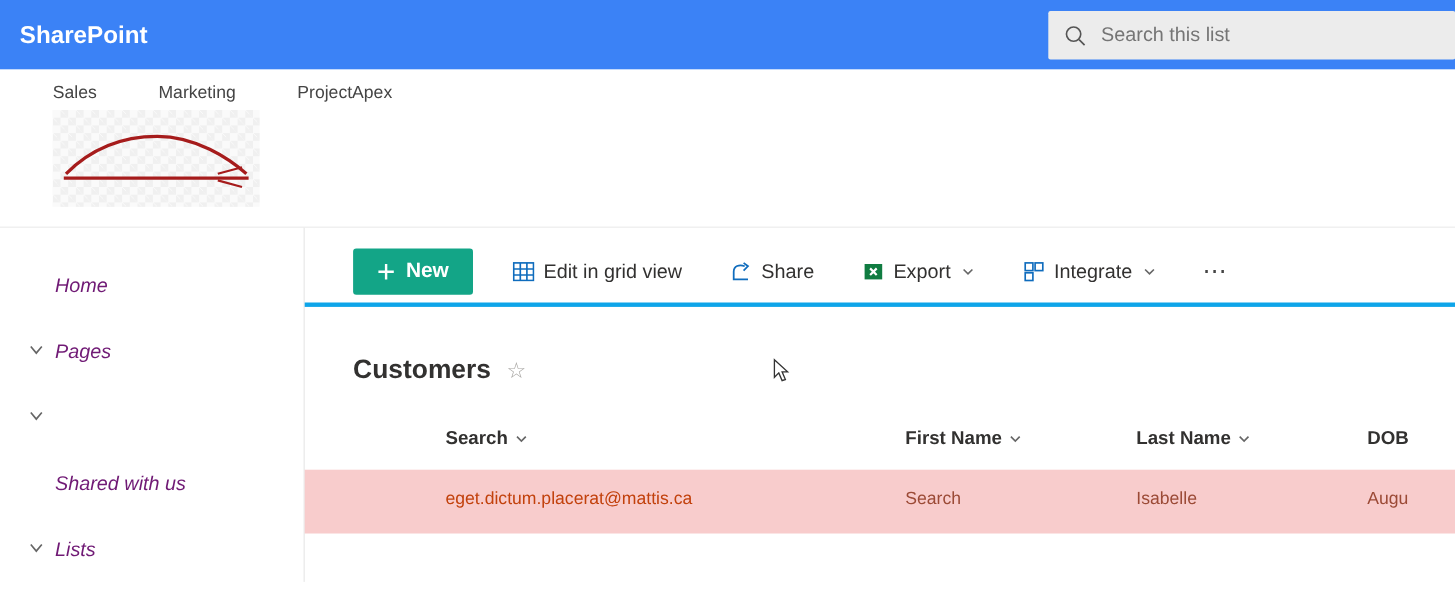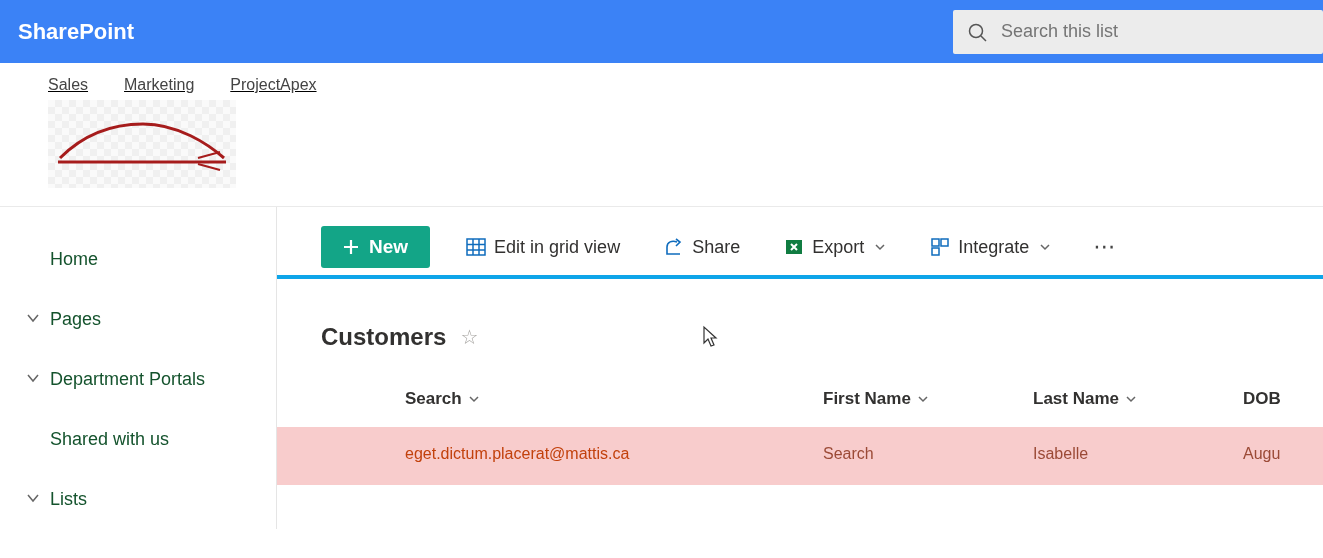--- a/index.html
+++ b/index.html
@@ -6,39 +6,39 @@
     body { width:1323px; height:558px; overflow:hidden; background:#fff; }
 
     
     .topbar { height:63px; background:#3b82f6; display:flex; align-items:center; justify-content:space-between; padding-left:18px; }
     .brand { color:#fff; font-weight:600; font-size:22px; }
     .search-wrap { background:#ececec; height:44px; width:370px; display:flex; align-items:center; padding:0 14px; border-radius:2px; }
     .search-wrap svg { flex:0 0 auto; margin-right:14px; }
     .search-input { border:none; background:transparent; outline:none; font-size:18px; color:#444; width:100%; }
 
     
-    .site-nav { display:flex; gap:36px; padding:13px 0 0 48px;text-decoration:underline; }
+    .site-nav { display:flex; gap:56px; padding:13px 0 0 48px; }
     .site-nav a { color:#444; font-size:16px; text-decoration:none; }
 
     
     .logo-area { margin:6px 0 0 48px; width:188px; height:88px;
       background-image:
         linear-gradient(45deg,#f0f0f0 25%,transparent 25%,transparent 75%,#f0f0f0 75%),
         linear-gradient(45deg,#f0f0f0 25%,transparent 25%,transparent 75%,#f0f0f0 75%);
       background-size:14px 14px; background-position:0 0,7px 7px; background-color:#fafafa;
       position:relative; }
 
     .site-divider { height:1px; background:#eaeaea; margin-top:18px; }
 
     
     .main-row { display:flex; }
 
     
     .leftnav { width:322px; border-right:1px solid #e5e5e5; padding-top:22px; min-height:300px; }
-    .leftnav-item { display:flex; align-items:center; height:60px; padding-left:26px; font-size:18px; color:#14532d; cursor:pointer; }
+    .leftnav-item { display:flex; align-items:center; height:60px; padding-left:26px; font-size:18px; color:#701a75; cursor:pointer;font-style:italic; }
     .leftnav-item .chev { width:24px; }
     .leftnav-item.noarrow { padding-left:50px; }
 
     
     .content { flex:1; padding-top:12px; }
     .toolbar { display:flex; align-items:center; gap:28px; height:60px; padding-left:44px; border-bottom:4px solid #0ea5e9; }
     .btn-new { background:#13a587; color:#fff; border:none; height:42px; padding:0 22px; font-size:19px; font-weight:600; display:flex; align-items:center; gap:10px; border-radius:3px; cursor:pointer; }
     .tool { display:flex; align-items:center; gap:8px; font-size:18px; color:#323130; cursor:pointer; padding:6px 8px; }
     .tool svg { flex:0 0 auto; }
     .chev-s { margin-left:2px; }
@@ -104,21 +104,20 @@
     <div class="leftnav-item">
       <span class="chev"><svg width="14" height="14" viewBox="0 0 14 14">
             <path d="M2 4 L7 10 L12 4" fill="none" stroke="#666" stroke-width="1.5"></path>
           </svg></span>
       <span>Pages</span>
     </div>
     <div class="leftnav-item">
       <span class="chev"><svg width="14" height="14" viewBox="0 0 14 14">
             <path d="M2 4 L7 10 L12 4" fill="none" stroke="#666" stroke-width="1.5"></path>
           </svg></span>
-      <span>Department Portals</span>
     </div>
     <div class="leftnav-item noarrow">
       <span>Shared with us</span>
     </div>
     <div class="leftnav-item">
       <span class="chev"><svg width="14" height="14" viewBox="0 0 14 14">
             <path d="M2 4 L7 10 L12 4" fill="none" stroke="#666" stroke-width="1.5"></path>
           </svg></span>
       <span>Lists</span>
     </div>

